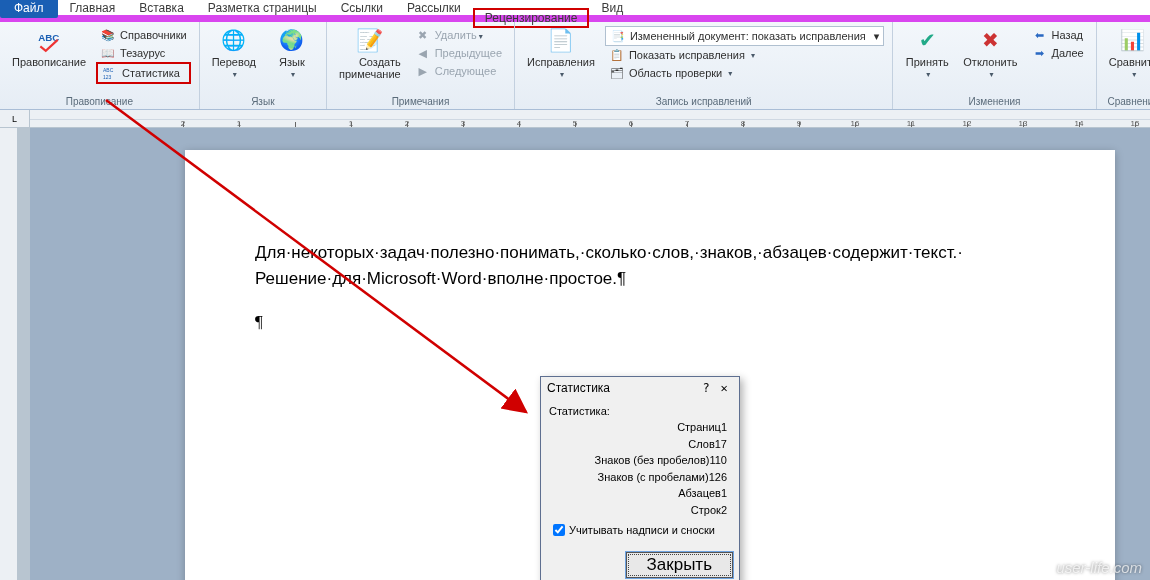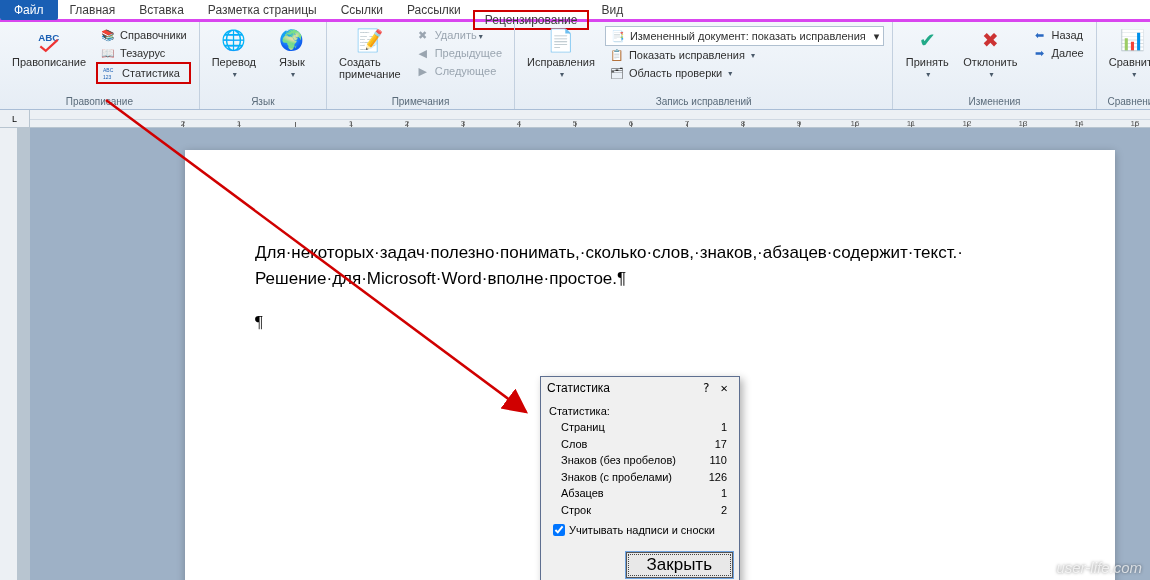--- a/index.html
+++ b/index.html
@@ -1,17 +1,17 @@
 <!DOCTYPE html>
 <html><head>
 <meta charset="utf-8">
 <style>
   * { margin: 0; padding: 0; box-sizing: border-box; font-family: "Segoe UI", Tahoma, sans-serif; }
   body { width: 1150px; height: 580px; background: #b8c5d0; overflow: hidden; position: relative; }
-  .tabs { display: flex; align-items: center; background: #fff; font-size: 12px; height: 22px; border-bottom: 3px solid #d946ef; }
+  .tabs { display: flex; align-items: center; background: #fff; font-size: 12px; height: 22px; border-bottom: 7px solid #d946ef; }
   .tabs .file { background: #1a5fb4; color: #fff; padding: 3px 14px 3px 14px; border-radius: 0 0 2px 2px; }
   .tabs .tab { padding: 3px 12px; color: #3b3b3b; cursor: pointer; }
   .tabs .tab.active { border: 2px solid #d00000; padding: 1px 10px; margin-top: 20px; }
   .ribbon { display: flex; background: linear-gradient(#f3f7fb, #e6edf5); border-bottom: 1px solid #a9bdd6; height: 88px; font-size: 11px; color: #2f2f2f; overflow: hidden; }
   .group { display: flex; flex-direction: column; align-items: center; justify-content: space-between; padding: 4px 8px 2px 8px; border-right: 1px solid #c3d0df; position: relative; }
   .group .buttons { display: flex; gap: 6px; align-items: flex-start; }
   .group .label { font-size: 10px; color: #5a6b7a; padding-top: 2px; }
   .bigbtn { display: flex; flex-direction: column; align-items: center; gap: 2px; padding: 2px 4px; cursor: pointer; min-width: 52px; }
   .bigbtn svg, .bigbtn .icn { height: 26px; }
   .stack { display: flex; flex-direction: column; gap: 0; }
@@ -29,21 +29,21 @@
   .gutter-icon { width: 30px; height: 18px; position: absolute; left: 0; top: 110px; display: flex; align-items: center; justify-content: center; background: #ecf0f4; border-right: 1px solid #b8c5d0; border-bottom: 1px solid #b8c5d0; font-size: 9px; }
   .page-area { flex: 1; position: relative; background: #9eb1c6; overflow: hidden; padding-left: 8px; }
   .page { position: absolute; left: 155px; top: 22px; width: 930px; height: 540px; background: #fff; box-shadow: 0 2px 8px rgba(0,0,0,.25); padding: 90px 70px 0 70px; font-family: "Times New Roman", serif; font-size: 17px; line-height: 1.5; color: #000; }
   .page .para-mark { font-family: "Times New Roman"; }
   .dialog { position: absolute; left: 540px; top: 376px; width: 200px; background: #f0f0f0; border: 1px solid #5e6f90; box-shadow: 3px 3px 8px rgba(0,0,0,.3); font-size: 11px; }
   .dialog .titlebar { display: flex; align-items: center; padding: 4px 6px; font-size: 12px; }
   .dialog .titlebar .spacer { flex: 1; }
   .dialog .titlebar .ctl { width: 18px; text-align: center; font-family: monospace; cursor: pointer; }
   .dialog .body { padding: 4px 12px 8px 12px; }
   .dialog .grp-label { font-size: 11px; margin: 2px 0 2px -4px; color: #000; }
-  .stat-row { display: flex; justify-content: space-between; padding-left: 8px; line-height: 1.5; }
+  .stat-row { display: flex; justify-content: flex-end; padding-left: 8px; line-height: 1.5; }
   .chk { display: flex; align-items: center; gap: 4px; margin-top: 6px; }
   .chk input { width: 12px; height: 12px; }
   .close-btn { display: block; margin: 8px 6px 8px auto; padding: 2px 20px; border: 1px solid #555; background: #e8e8e8; font-size: 17px; cursor: pointer; outline: 1px dotted #444; outline-offset: -3px; box-shadow: 0 0 0 1px #6fa3e0; }
   .arrow-svg { position: absolute; left: 102px; top: 96px; pointer-events: none; z-index: 50; }
   .watermark { position: absolute; right: 8px; bottom: 4px; color: rgba(255,255,255,.7); font-style: italic; font-size: 15px; text-shadow: 0 0 3px rgba(0,0,0,.5); }
   .dd-arrow::after { content: "▾"; font-size: 8px; margin-left: 2px; color: #4a5a6a; }
 </style>
 </head>
 <body>
 
@@ -103,21 +103,21 @@
         <span>Язык</span>
       </div>
     </div>
     <div class="label">Язык</div>
   </div>
 
   <div class="group">
     <div class="buttons">
       <div class="bigbtn">
         <span class="icn" style="font-size:22px;color:#f0b000">📝</span>
-        <span style="max-width:68px;text-align:left">Создать примечание</span>
+        <span style="max-width:68px;text-align:right">Создать примечание</span>
       </div>
       <div class="stack">
         <div class="smallbtn disabled">
           <span class="icn">✖</span>
           <span class="dd-arrow">Удалить</span>
         </div>
         <div class="smallbtn disabled">
           <span class="icn">◀</span>
           <span>Предыдущее</span>
         </div>

